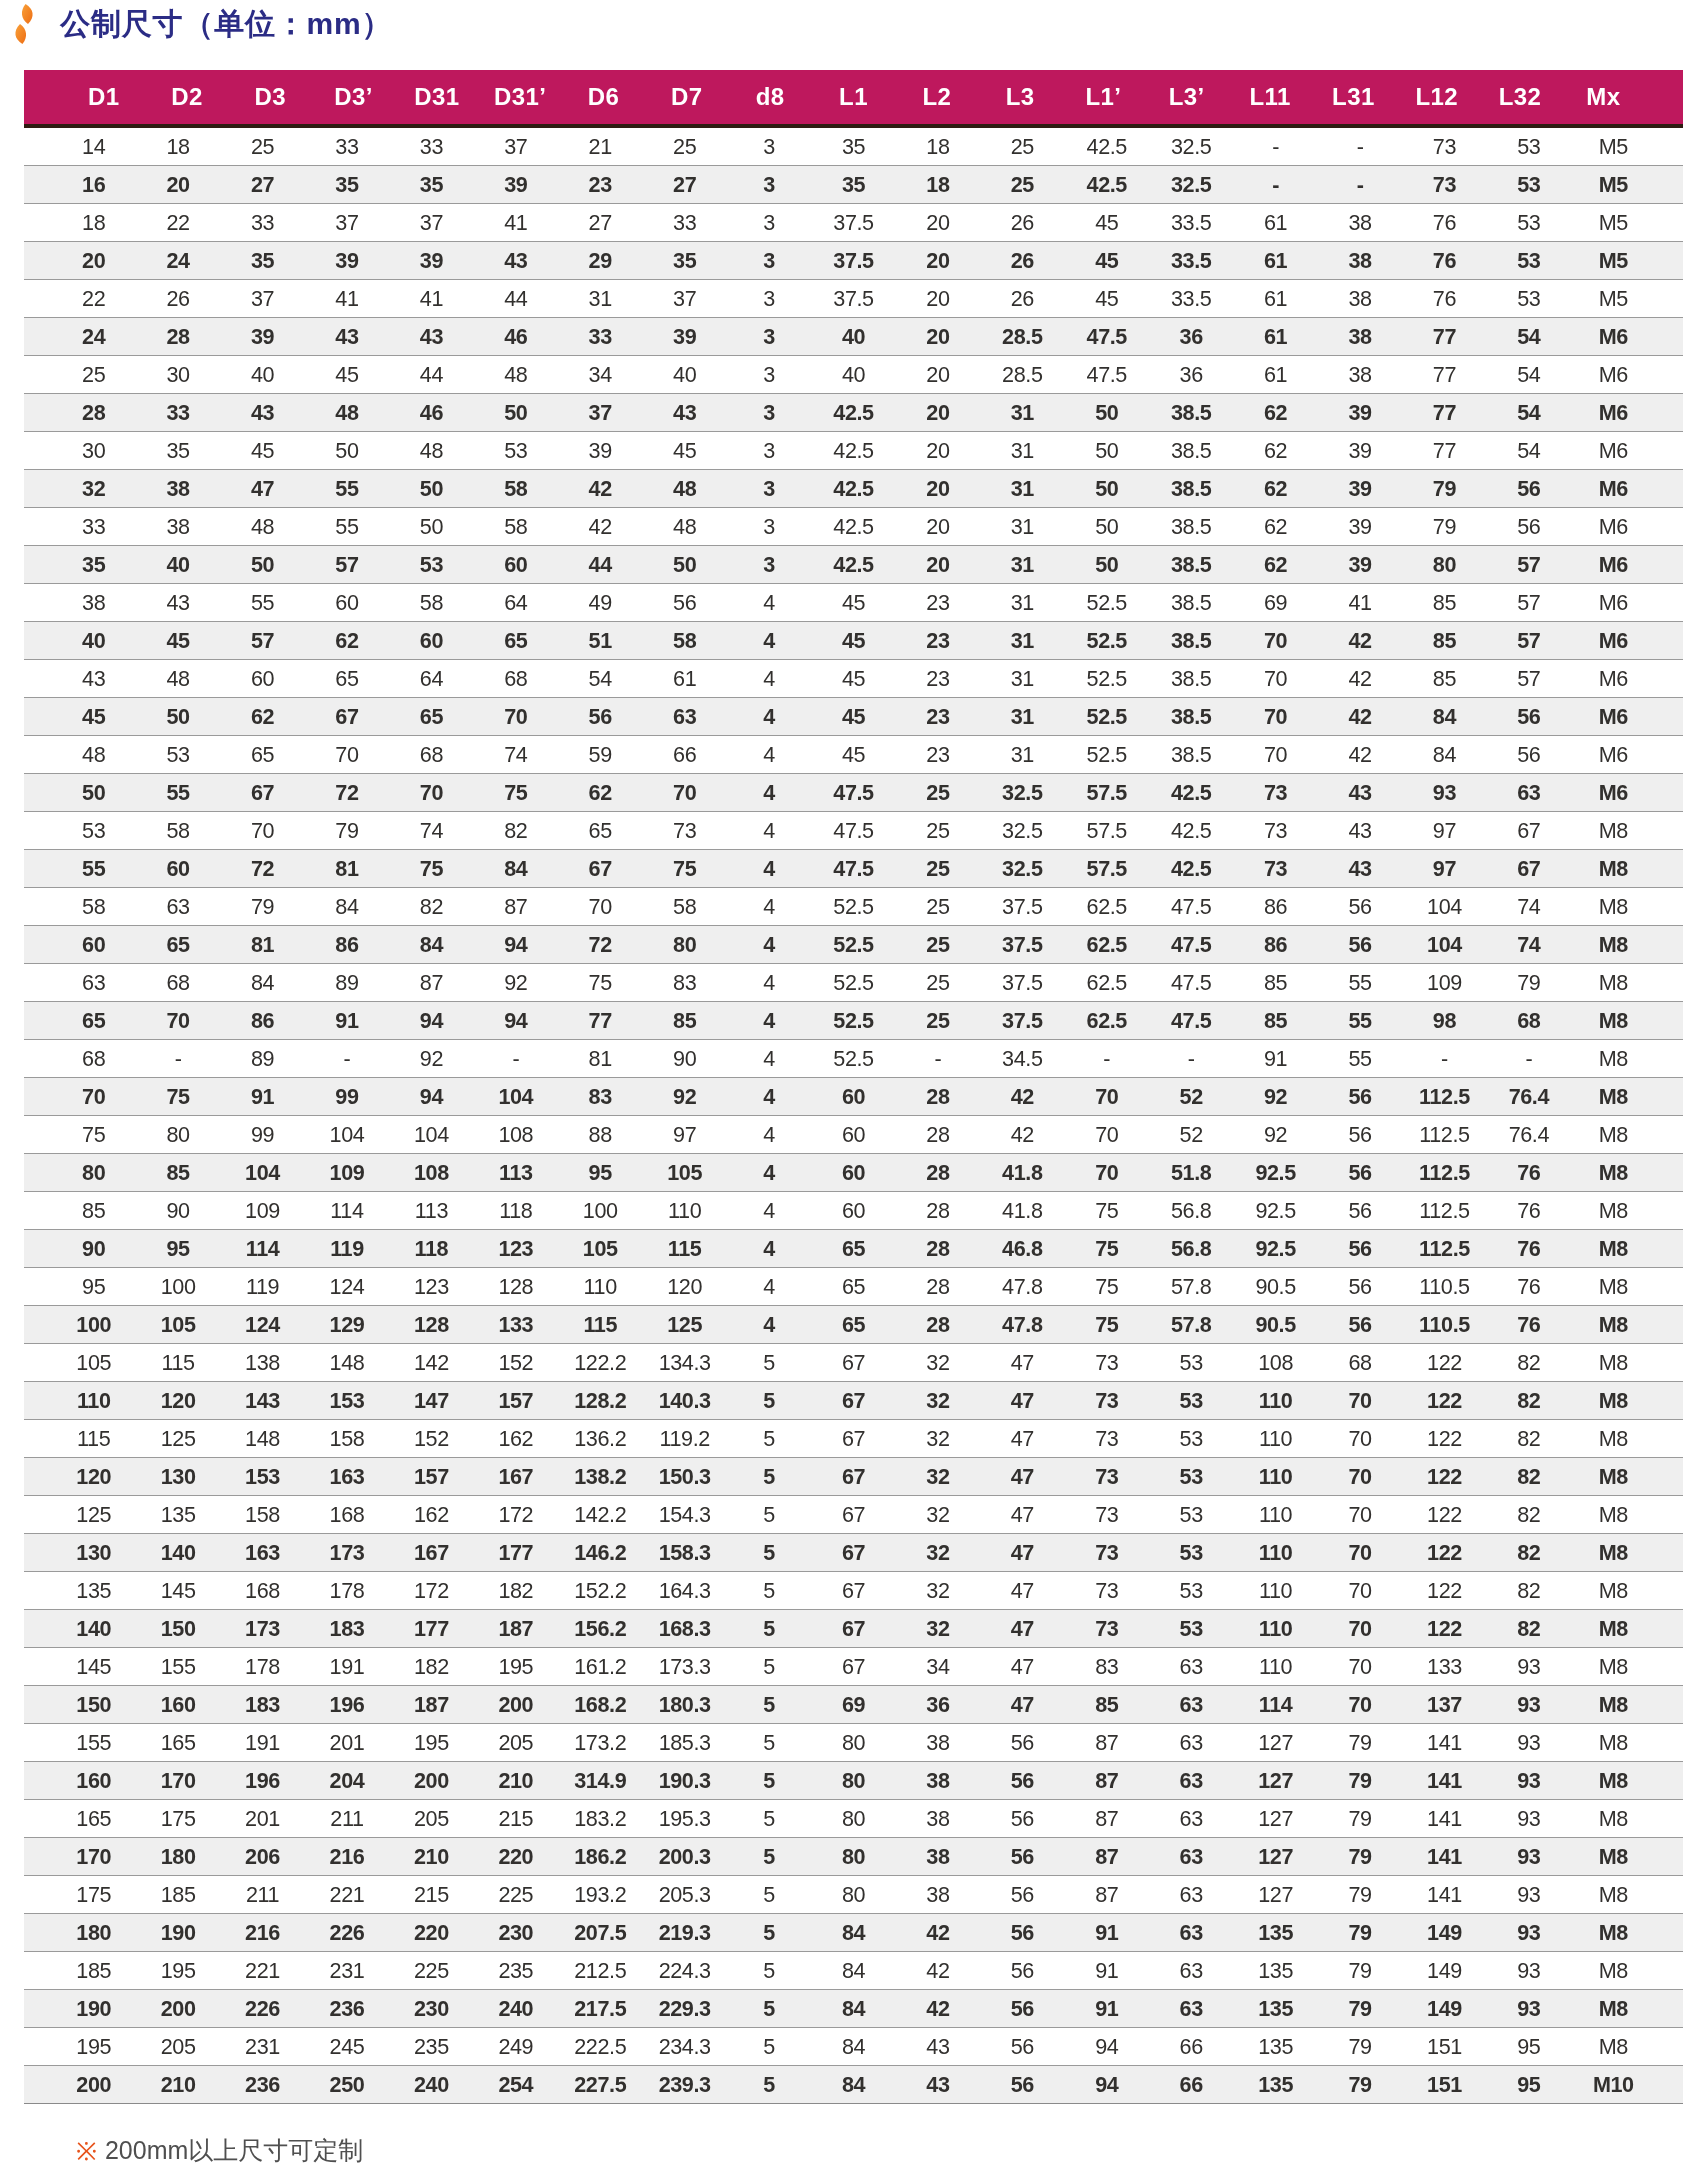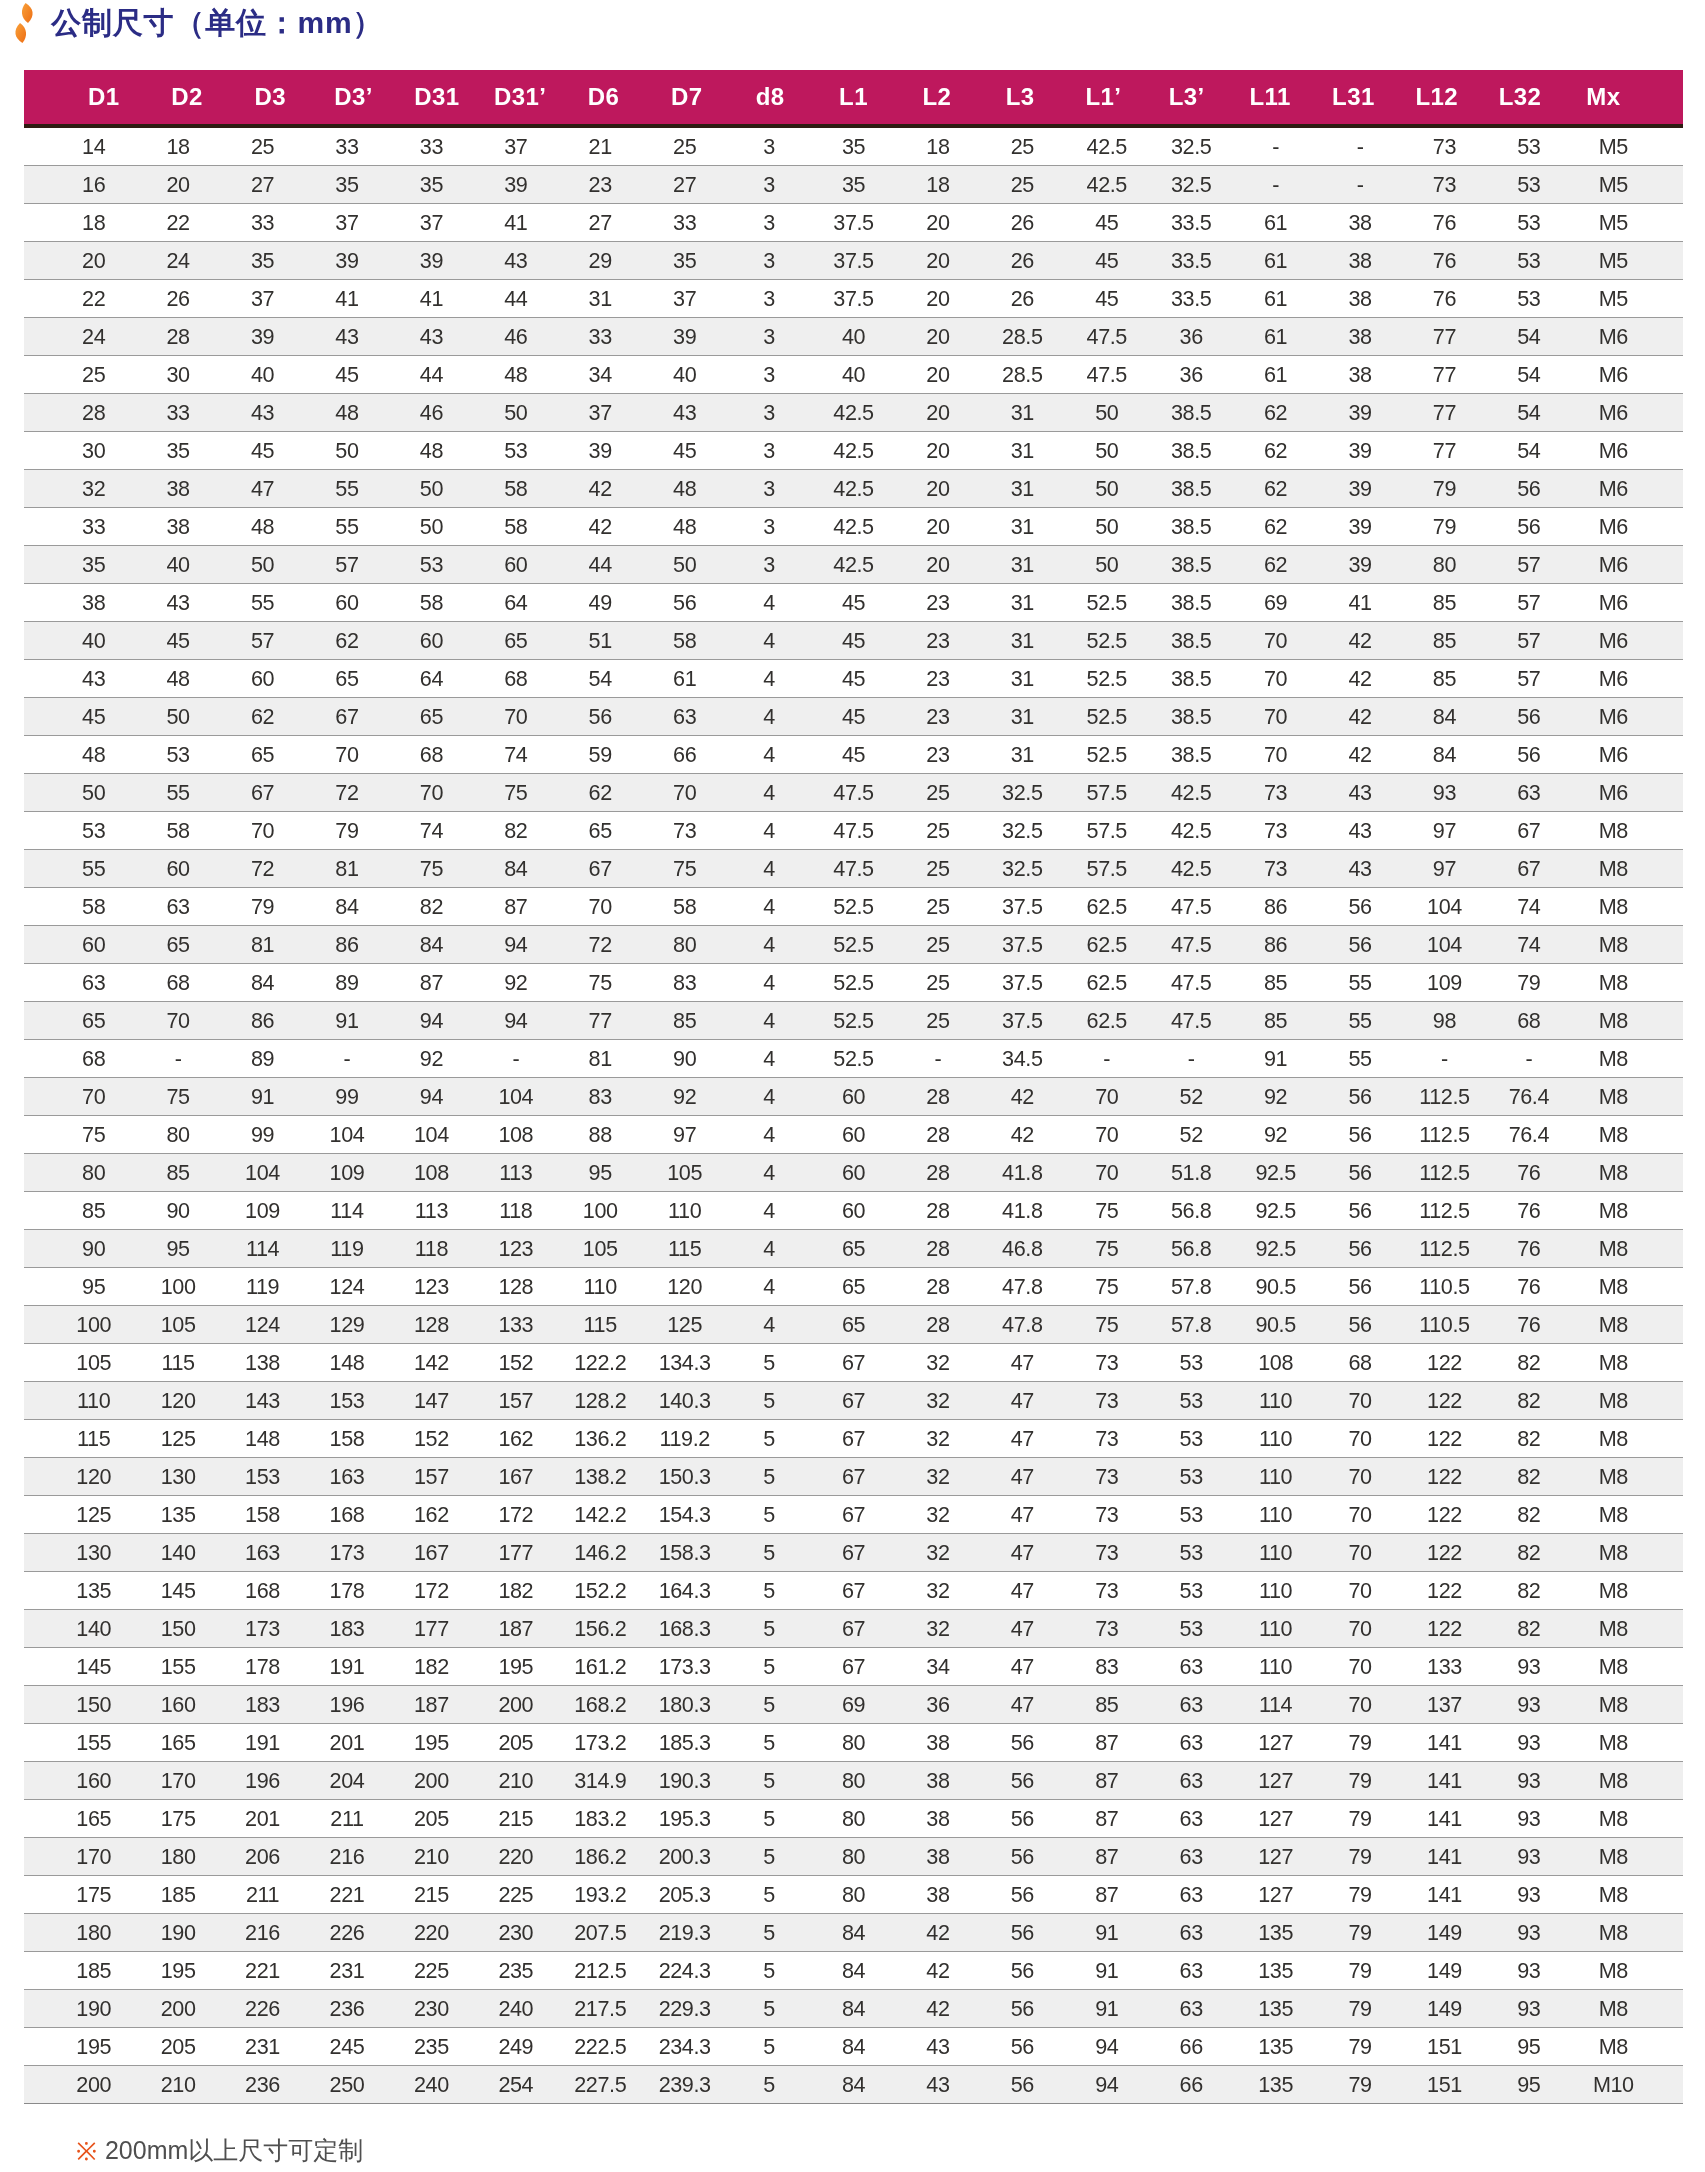--- a/index.html
+++ b/index.html
@@ -1,36 +1,36 @@
 <!DOCTYPE html>
 <html style="font-size:13px"><head>
 <meta charset="utf-8">
 <style>
   html,body { margin:0; padding:0; background:#ffffff; }
   .page {
     position:relative; width:1706px; height:2172px; background:#ffffff;
     font-family:"Liberation Sans", sans-serif; overflow:hidden;
   }
-  .title-bar { position:absolute; top:3.2px; left:11.2px; display:flex; align-items:flex-start; gap:14px; height:42px; }
+  .title-bar { position:absolute; top:3.2px; left:11.2px; display:flex; align-items:center; gap:23px; height:42px; }
   .title-text { font-size:30px; font-weight:bold; color:#2B2C85; letter-spacing:0.8px; white-space:nowrap; }
   .flame { width:26px; height:40px; }
 
   .dim-table { position:absolute; top:70px; left:24px; width:1659px; }
   .header-row {
     display:grid; grid-template-columns:repeat(19,1fr); align-items:center;
     height:58px; background:#be185d; border-bottom:4px solid #2E1C12;
     padding:0 38px; box-sizing:border-box;
   }
   .hcell { text-align:center; color:#ffffff; font-weight:bold; font-size:24px; letter-spacing:0.4px; }
   .trow {
     display:grid; grid-template-columns:repeat(19,1fr); align-items:center;
     height:38px; padding:0 38px; box-sizing:border-box;
     background:#ffffff; border-bottom:0.8px solid #9a9a9a;gap:21px;
   }
-  .trow.alt { background:#efefef; }
+  .trow.alt { background:#efefef;font-weight:bold; }
   .trow:last-child { border-bottom:1.6px solid #8a8a8a; }
   .tcell { text-align:center; font-size:21.6px; color:#32302E; letter-spacing:-0.4px; }
 
   .footnote { position:absolute; top:2133px; left:76px; font-size:25px; color:#4F4F4F; display:flex; align-items:center; gap:8px; }
   .footnote .marker { color:#E7531B; font-size:25px; }
 </style>
 </head>
 <body>
 
 <div class="page">

